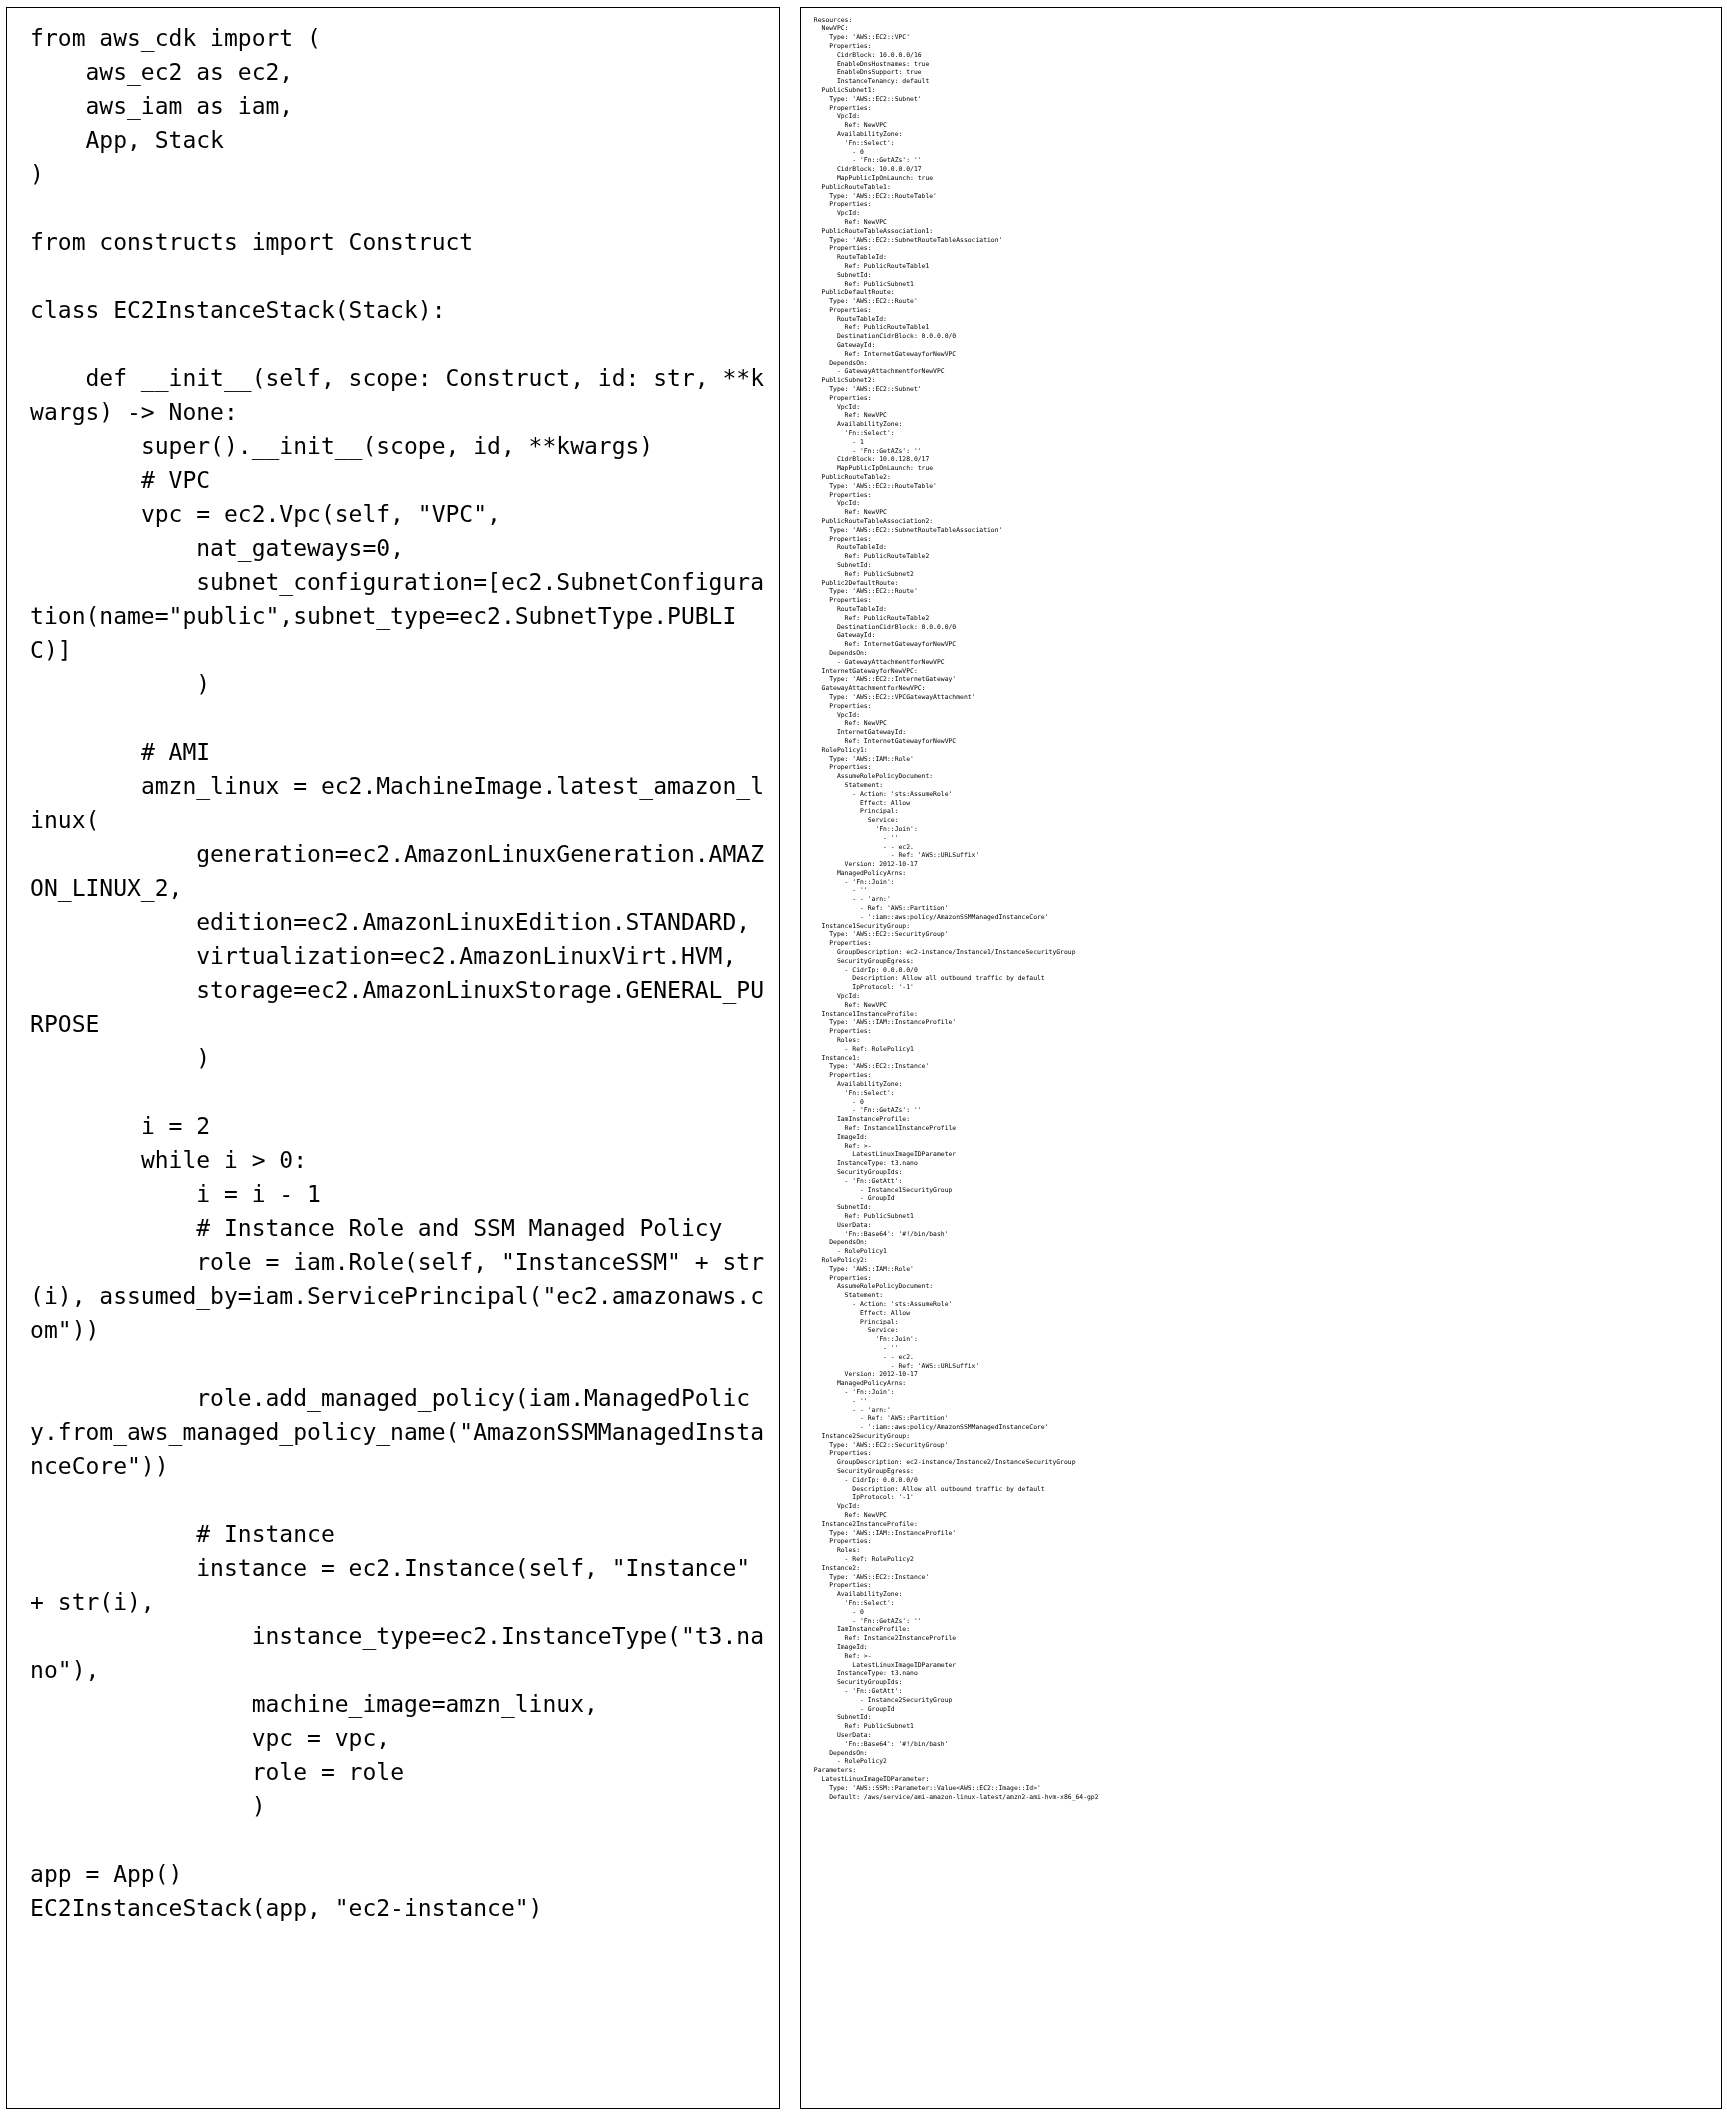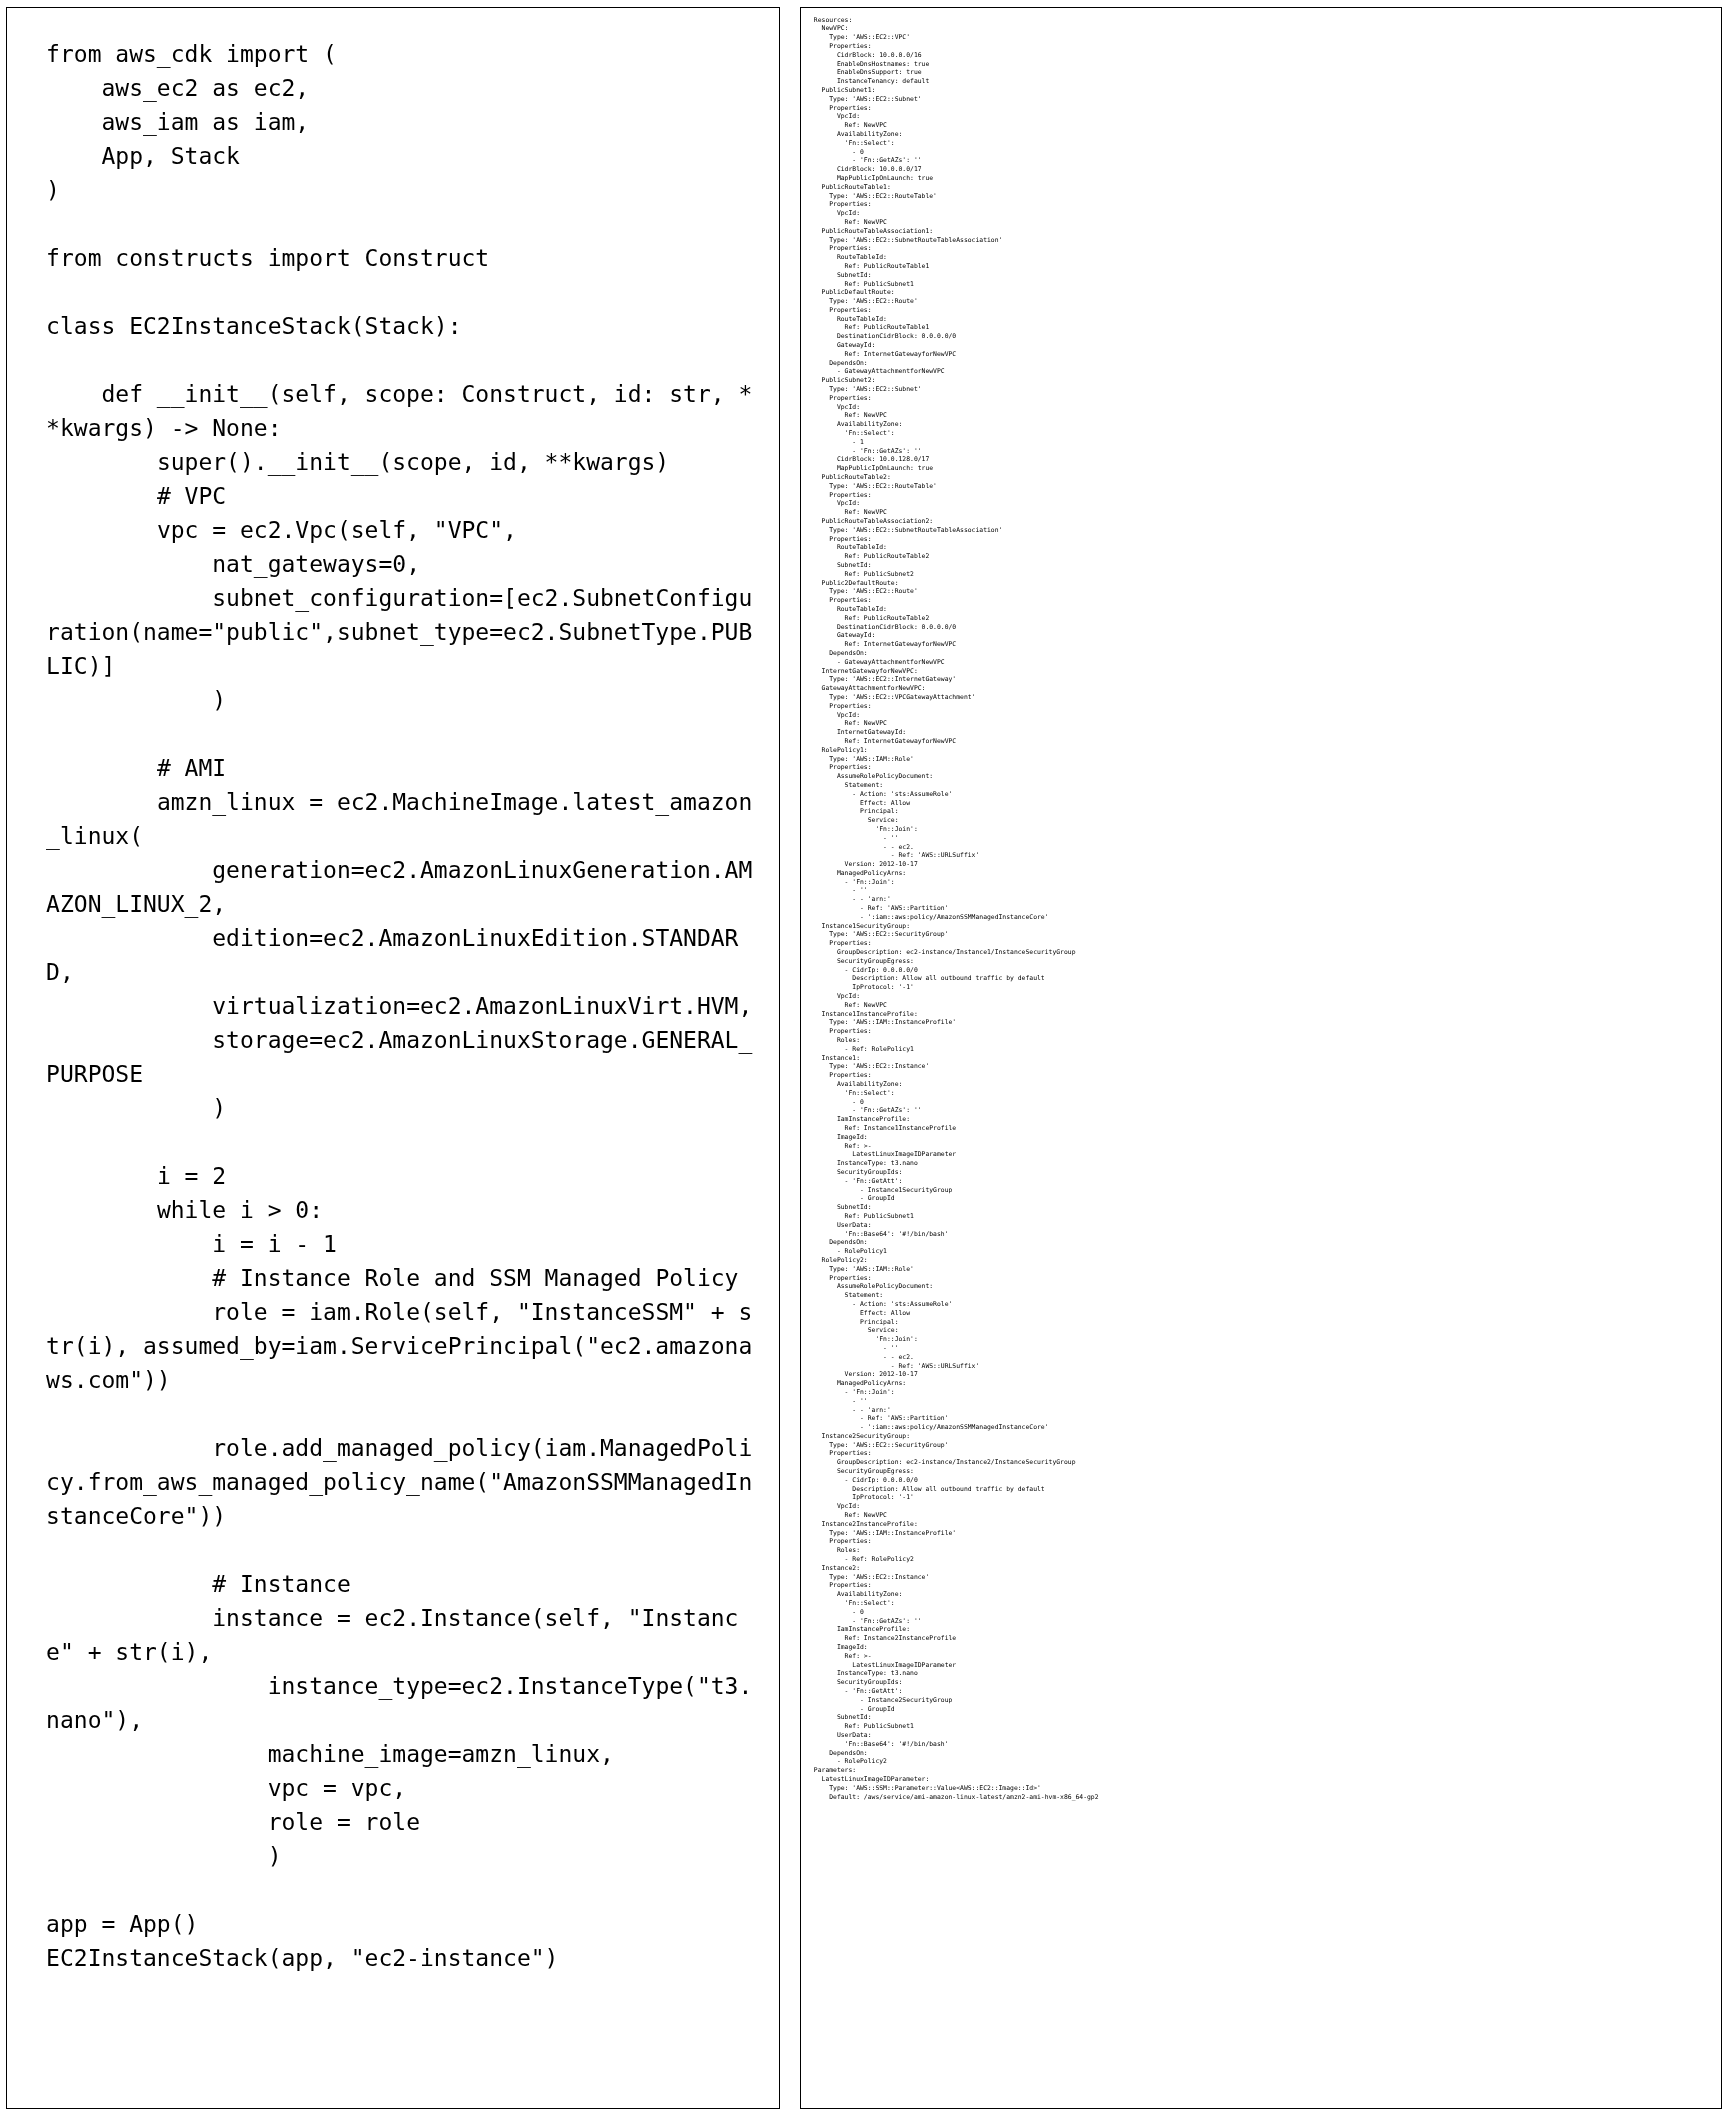--- a/index.html
+++ b/index.html
@@ -39,21 +39,21 @@
   }
   .code-left {
     font-family: "DejaVu Sans Mono", monospace;
     font-size: 23px;
     line-height: 34px;
     white-space: pre-wrap;
     word-break: break-all;
     overflow-wrap: anywhere;
     letter-spacing: 0px;
     color: #000000;
-    margin: 16px;
+    margin: 0;
   }
   
   .panel-right {
     width: 1008px;
     height: 2102px;
     padding: 7.3px 5.5px 5.5px 12.7px;
   }
   .code-right {
     font-family: "DejaVu Sans Mono", monospace;
     font-size: 6.4px;

